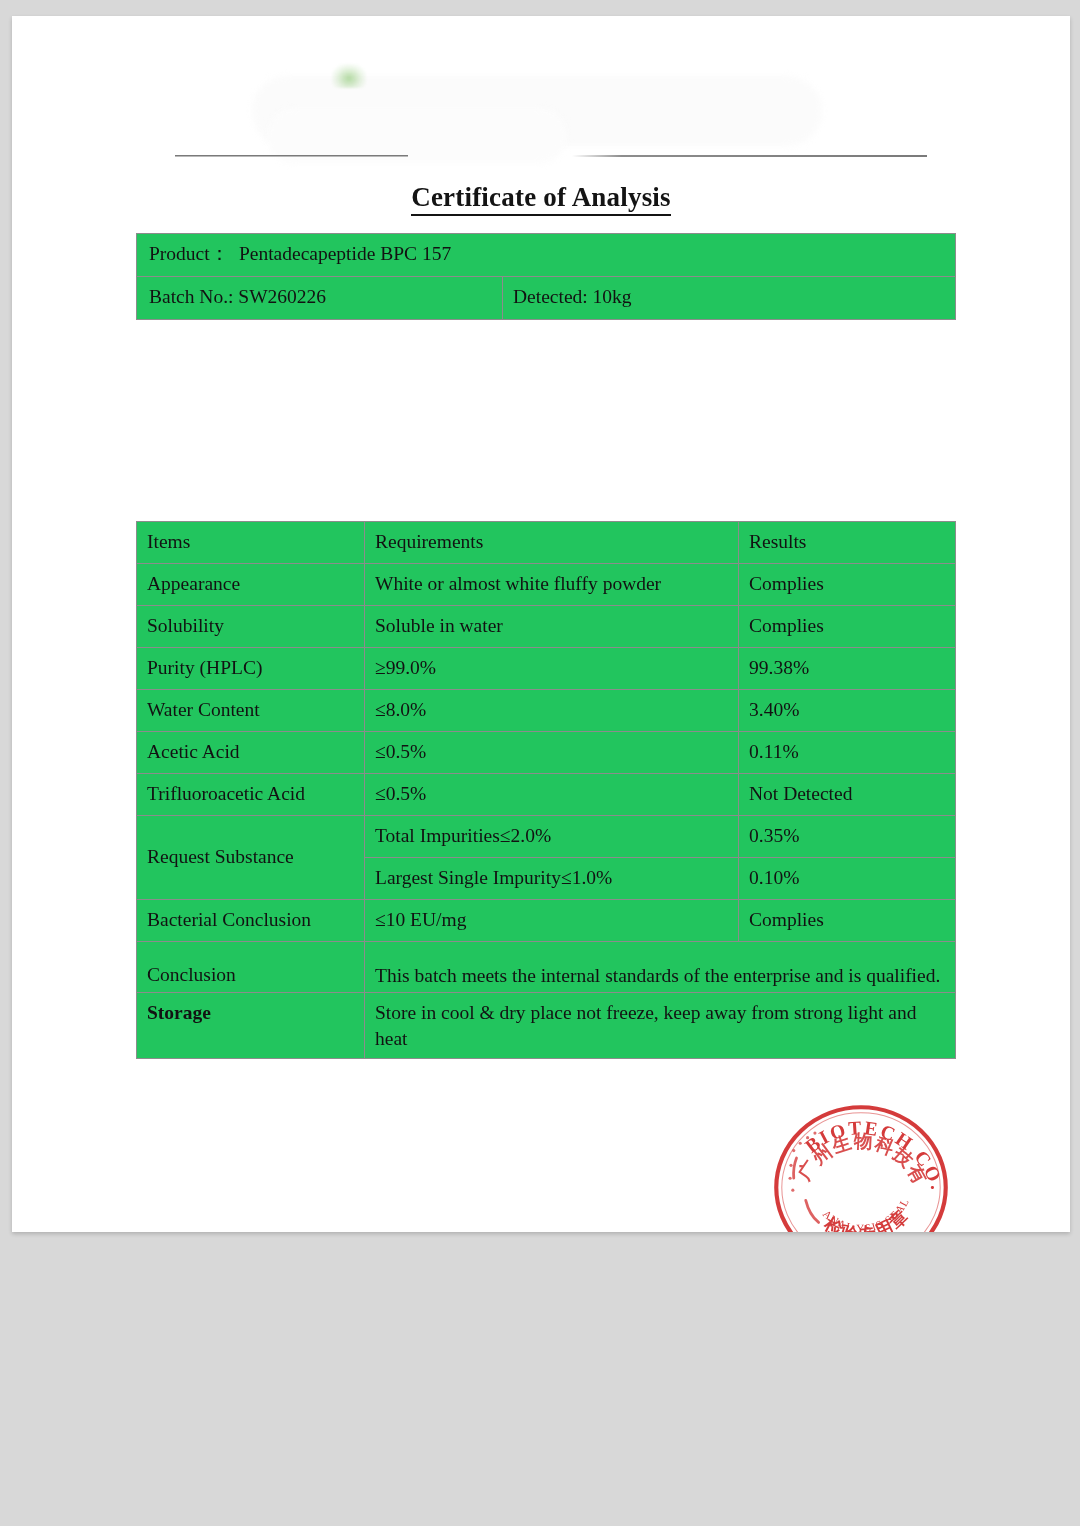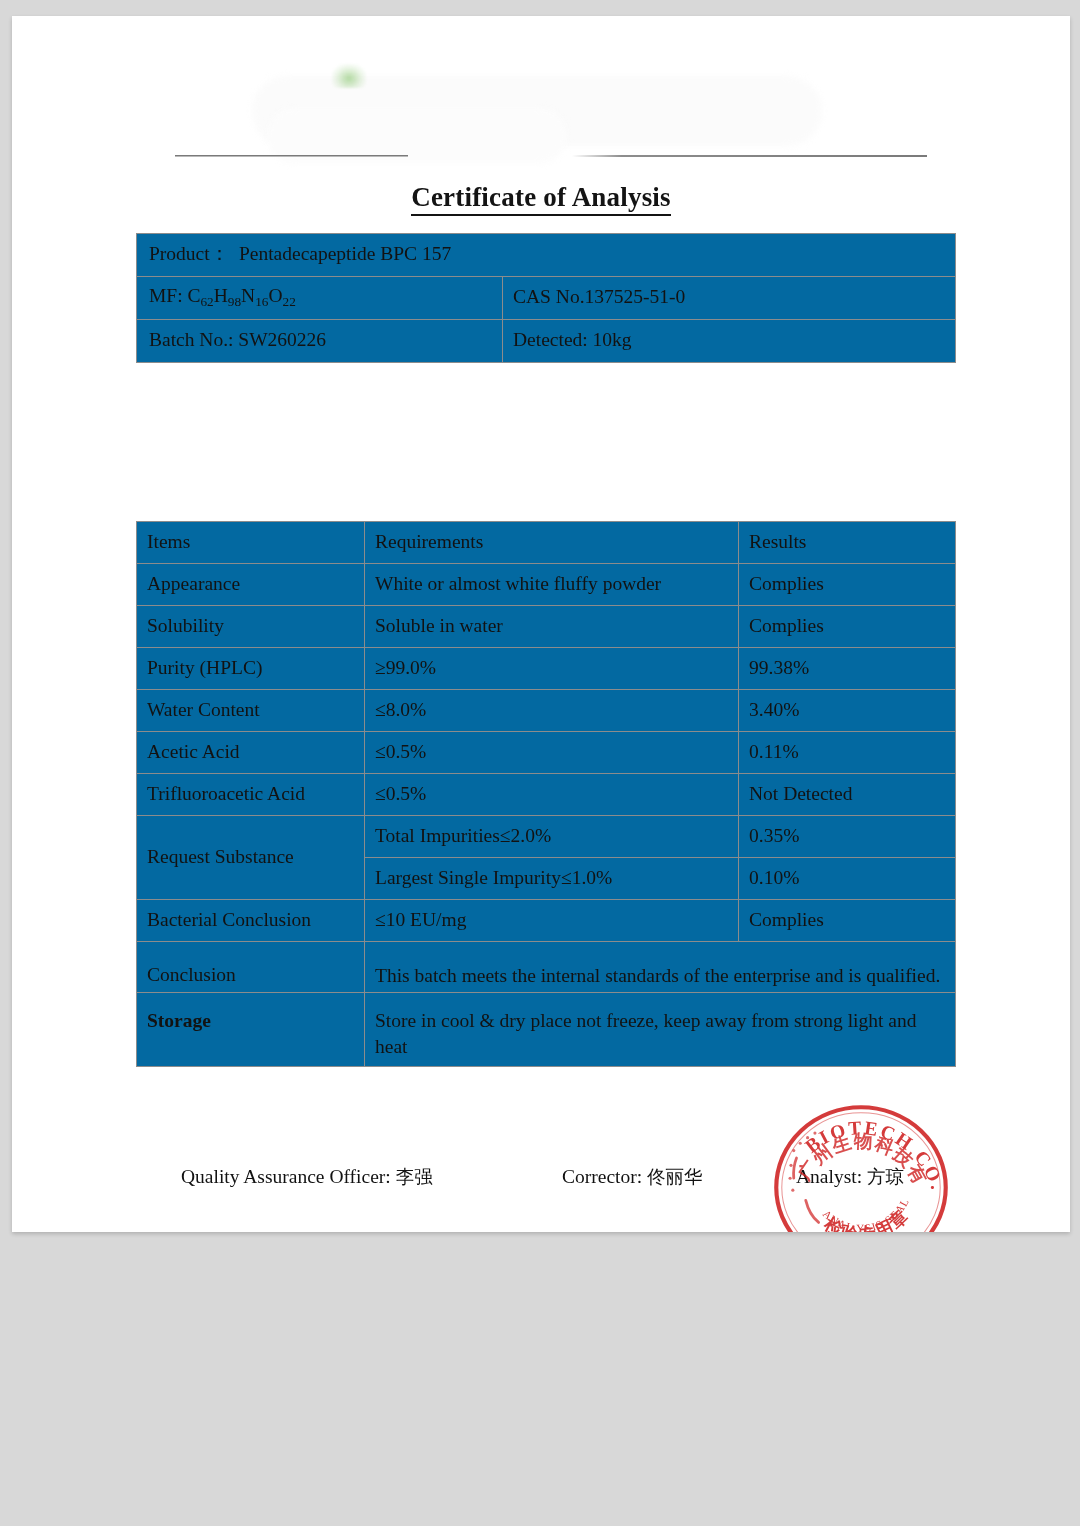--- a/index.html
+++ b/index.html
@@ -84,21 +84,21 @@
     border-collapse: collapse;
     table-layout: fixed;
     color: #121212;
   }
   table.coa td {
     border: 1px solid #8c8c8c;
     padding: 6px 10px 7px 10px;
     font-size: 19.5px;
     line-height: 1.28;
     vertical-align: middle;
-    background: #0369a1;
+    background: #22c55e;
   }
 
   
   #info-table {
     left: 124px;
     top: 217px;
     width: 819px;
   }
   #info-table td { height: 29px; }
   #info-table td.pad-l { padding-left: 12px; }
@@ -120,21 +120,21 @@
   }
 
   
   #packing-table {
     left: 124px;
     top: 976px;
     width: 819px;
   }
   #packing-table td { height: 28px; }
   #packing-table td.lbl { font-weight: bold; }
-  #packing-table td.tall { height: 50px; vertical-align: top; padding-top: 15px; line-height: 1.32; }
+  #packing-table td.tall { height: 50px; vertical-align: top; padding-top: 7px; line-height: 1.32; }
 
   sub { font-size: 0.68em; vertical-align: -0.28em; }
 
   
   .sign-row {
     position: absolute;
     left: 124px;
     top: 1148px;
     width: 860px;
     height: 34px;
@@ -210,24 +210,20 @@
         <col style="width:453px">
       </colgroup>
     <tbody>
       <tr>
         <td class="pad-l" colspan="2">
           <span>Product：</span>&nbsp;
           <span>Pentadecapeptide BPC 157</span>
         </td>
       </tr>
       <tr>
-        <td class="pad-l">MF: C<sub>62</sub>H<sub>98</sub>N<sub>16</sub>O<sub>22</sub></td>
-        <td>CAS No.137525-51-0</td>
-      </tr>
-      <tr>
         <td class="pad-l">Batch No.: SW260226</td>
         <td>Detected: 10kg</td>
       </tr>
     </tbody>
   </table>
 
   <table class="coa" id="spec-table">
     <colgroup>
         <col style="width:228px">
         <col style="width:374px">
@@ -300,34 +296,20 @@
         <col style="width:591px">
       </colgroup>
     <tbody>
       <tr>
         <td class="lbl tall">Storage</td>
         <td class="tall">Store in cool &amp; dry place not freeze, keep away from strong light and heat</td>
       </tr>
     </tbody>
   </table>
 
-  <div class="sign-row">
-    <div class="sign-item sign-qa">
-      <span>Quality Assurance Officer:</span>
-      <span class="cjk">李强</span>
-    </div>
-    <div class="sign-item sign-corr">
-      <span>Corrector:</span>
-      <span class="cjk">佟丽华</span>
-    </div>
-    <div class="sign-item sign-analyst">
-      <span>Analyst:</span>
-      <span class="cjk">方琼</span>
-    </div>
-  </div>
 
   <div class="seal">
     <svg viewBox="0 0 200 190" xmlns="http://www.w3.org/2000/svg">
       <defs>
         <path id="arcTop" d="M 22,103 A 80,83 0 0 1 178,103"></path>
         <path id="arcTopIn" d="M 38,103 A 64,67 0 0 1 162,103"></path>
         <path id="arcBot" d="M 34,100 A 68,70 0 0 0 166,100"></path>
         <path id="arcBotIn" d="M 44,100 A 58,60 0 0 0 156,100"></path>
       </defs>
       <g opacity="0.88">

